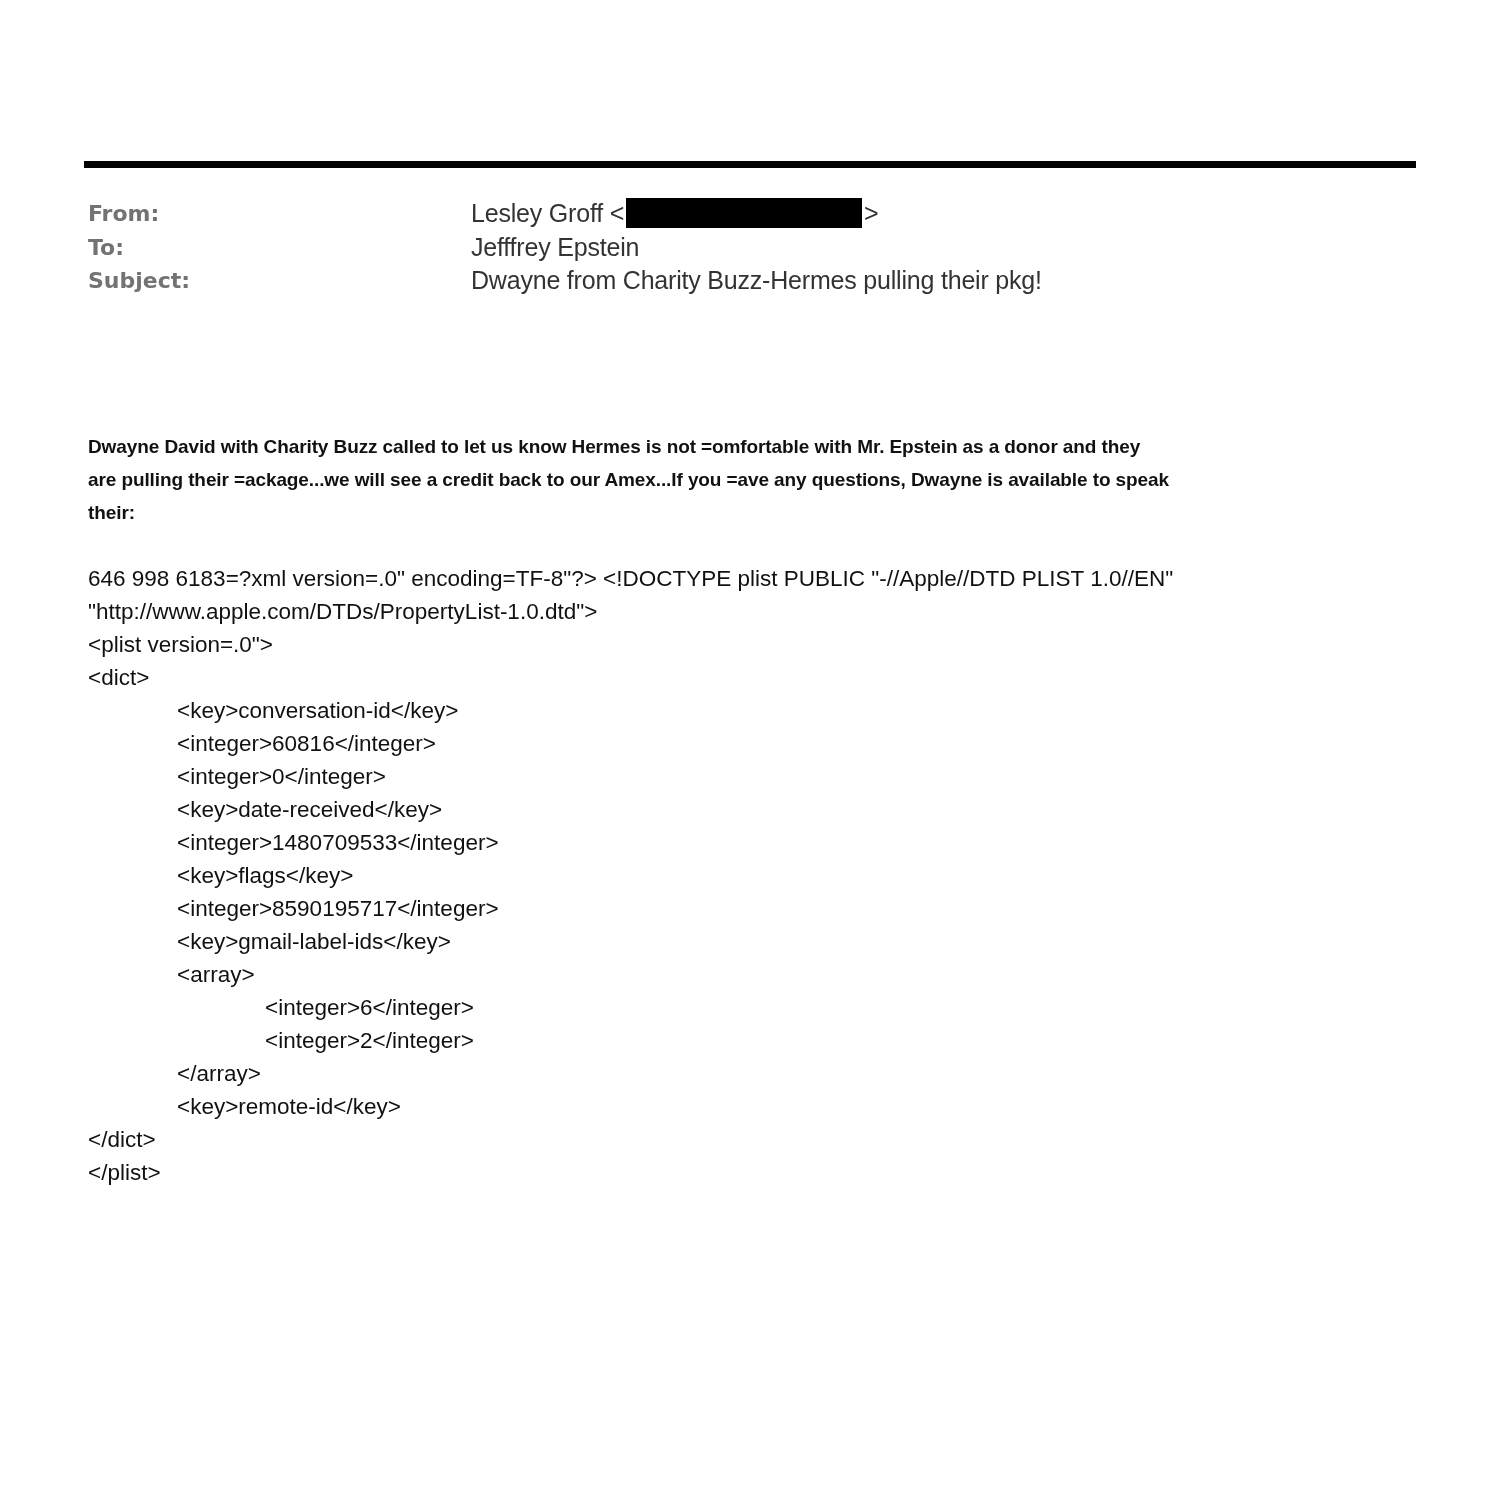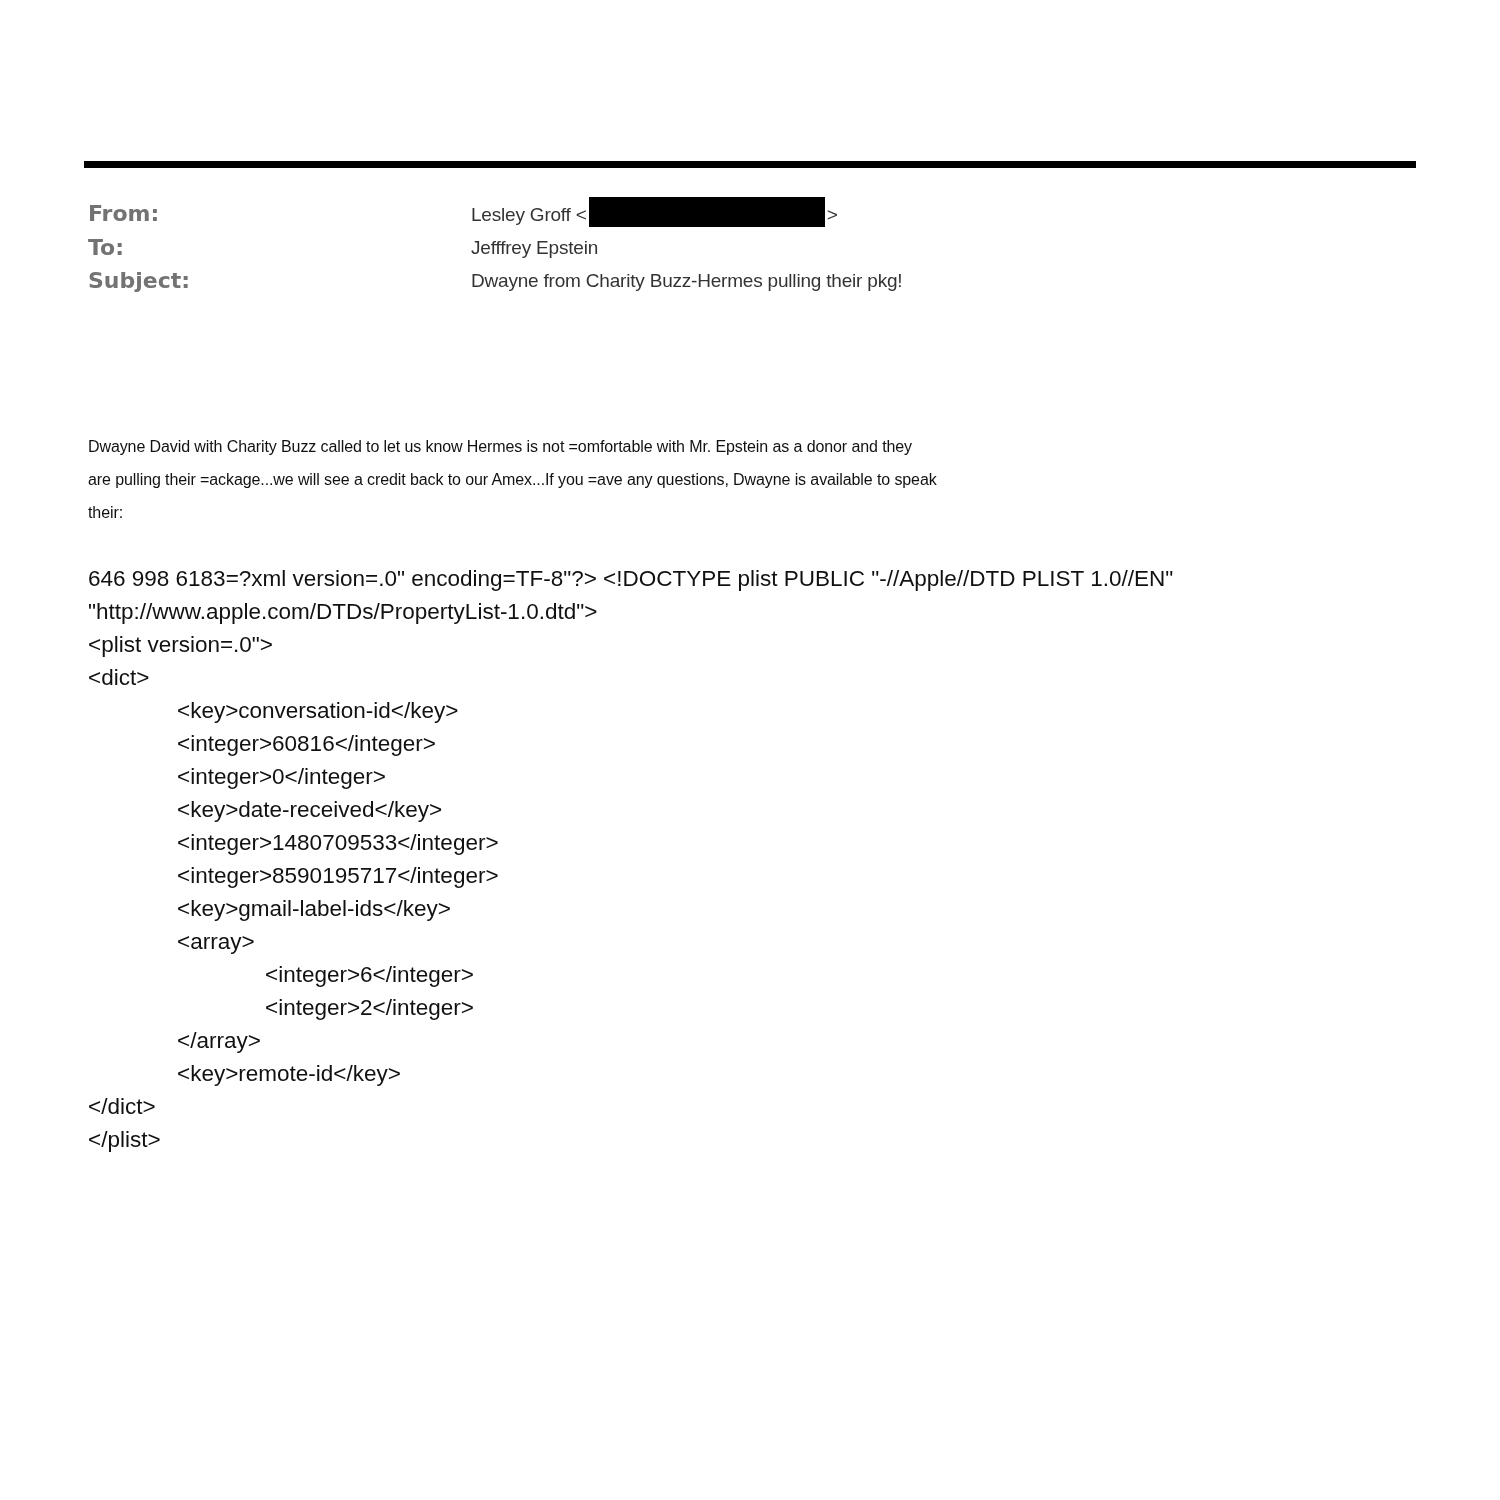--- a/index.html
+++ b/index.html
@@ -39,21 +39,21 @@
       position: absolute;
       left: 0;
       font-weight: bold;
       color: #737373;
     }
     .header-value {
       position: absolute;
       left: 383px;
       color: #333333;
       font-family: "Liberation Sans", sans-serif;
-      font-size: 19px;
+      font-size: 25px;
       letter-spacing: -0.2px;
       white-space: nowrap;
     }
     .redaction {
       display: inline-block;
       width: 236px;
       height: 30px;
       background: #000000;
       vertical-align: -6px;
       margin: 0 2px;
@@ -63,22 +63,23 @@
       left: 88px;
       top: 430px;
       width: 1330px;
       font-size: 21.5px;
       line-height: 33px;
       color: #111111;
       font-family: "Liberation Sans", sans-serif;
     }
     .body-text p {
       margin: 0;
-      font-size: 16px;
+      font-size: 19px;
       letter-spacing: -0.1px;
+      font-weight: bold;
     }
     .code-block {
       position: absolute;
       left: 88px;
       top: 562px;
       width: 1330px;
       font-family: "Liberation Sans", sans-serif;
       font-size: 22.5px;
       line-height: 33px;
       color: #111111;
@@ -116,20 +117,21 @@
 <div class="code-block">
   <div class="line">646 998 6183=?xml version=.0" encoding=TF-8"?&gt; &lt;!DOCTYPE plist PUBLIC "-//Apple//DTD PLIST 1.0//EN"</div>
   <div class="line">"http://www.apple.com/DTDs/PropertyList-1.0.dtd"&gt;</div>
   <div class="line">&lt;plist version=.0"&gt;</div>
   <div class="line">&lt;dict&gt;</div>
   <div class="line indent1">&lt;key&gt;conversation-id&lt;/key&gt;</div>
   <div class="line indent1">&lt;integer&gt;60816&lt;/integer&gt;</div>
   <div class="line indent1">&lt;integer&gt;0&lt;/integer&gt;</div>
   <div class="line indent1">&lt;key&gt;date-received&lt;/key&gt;</div>
   <div class="line indent1">&lt;integer&gt;1480709533&lt;/integer&gt;</div>
+  <div class="line indent1">&lt;key&gt;flags&lt;/key&gt;</div>
   <div class="line indent1">&lt;integer&gt;8590195717&lt;/integer&gt;</div>
   <div class="line indent1">&lt;key&gt;gmail-label-ids&lt;/key&gt;</div>
   <div class="line indent1">&lt;array&gt;</div>
   <div class="line indent2">&lt;integer&gt;6&lt;/integer&gt;</div>
   <div class="line indent2">&lt;integer&gt;2&lt;/integer&gt;</div>
   <div class="line indent1">&lt;/array&gt;</div>
   <div class="line indent1">&lt;key&gt;remote-id&lt;/key&gt;</div>
   <div class="line">&lt;/dict&gt;</div>
   <div class="line">&lt;/plist&gt;</div>
 </div>

